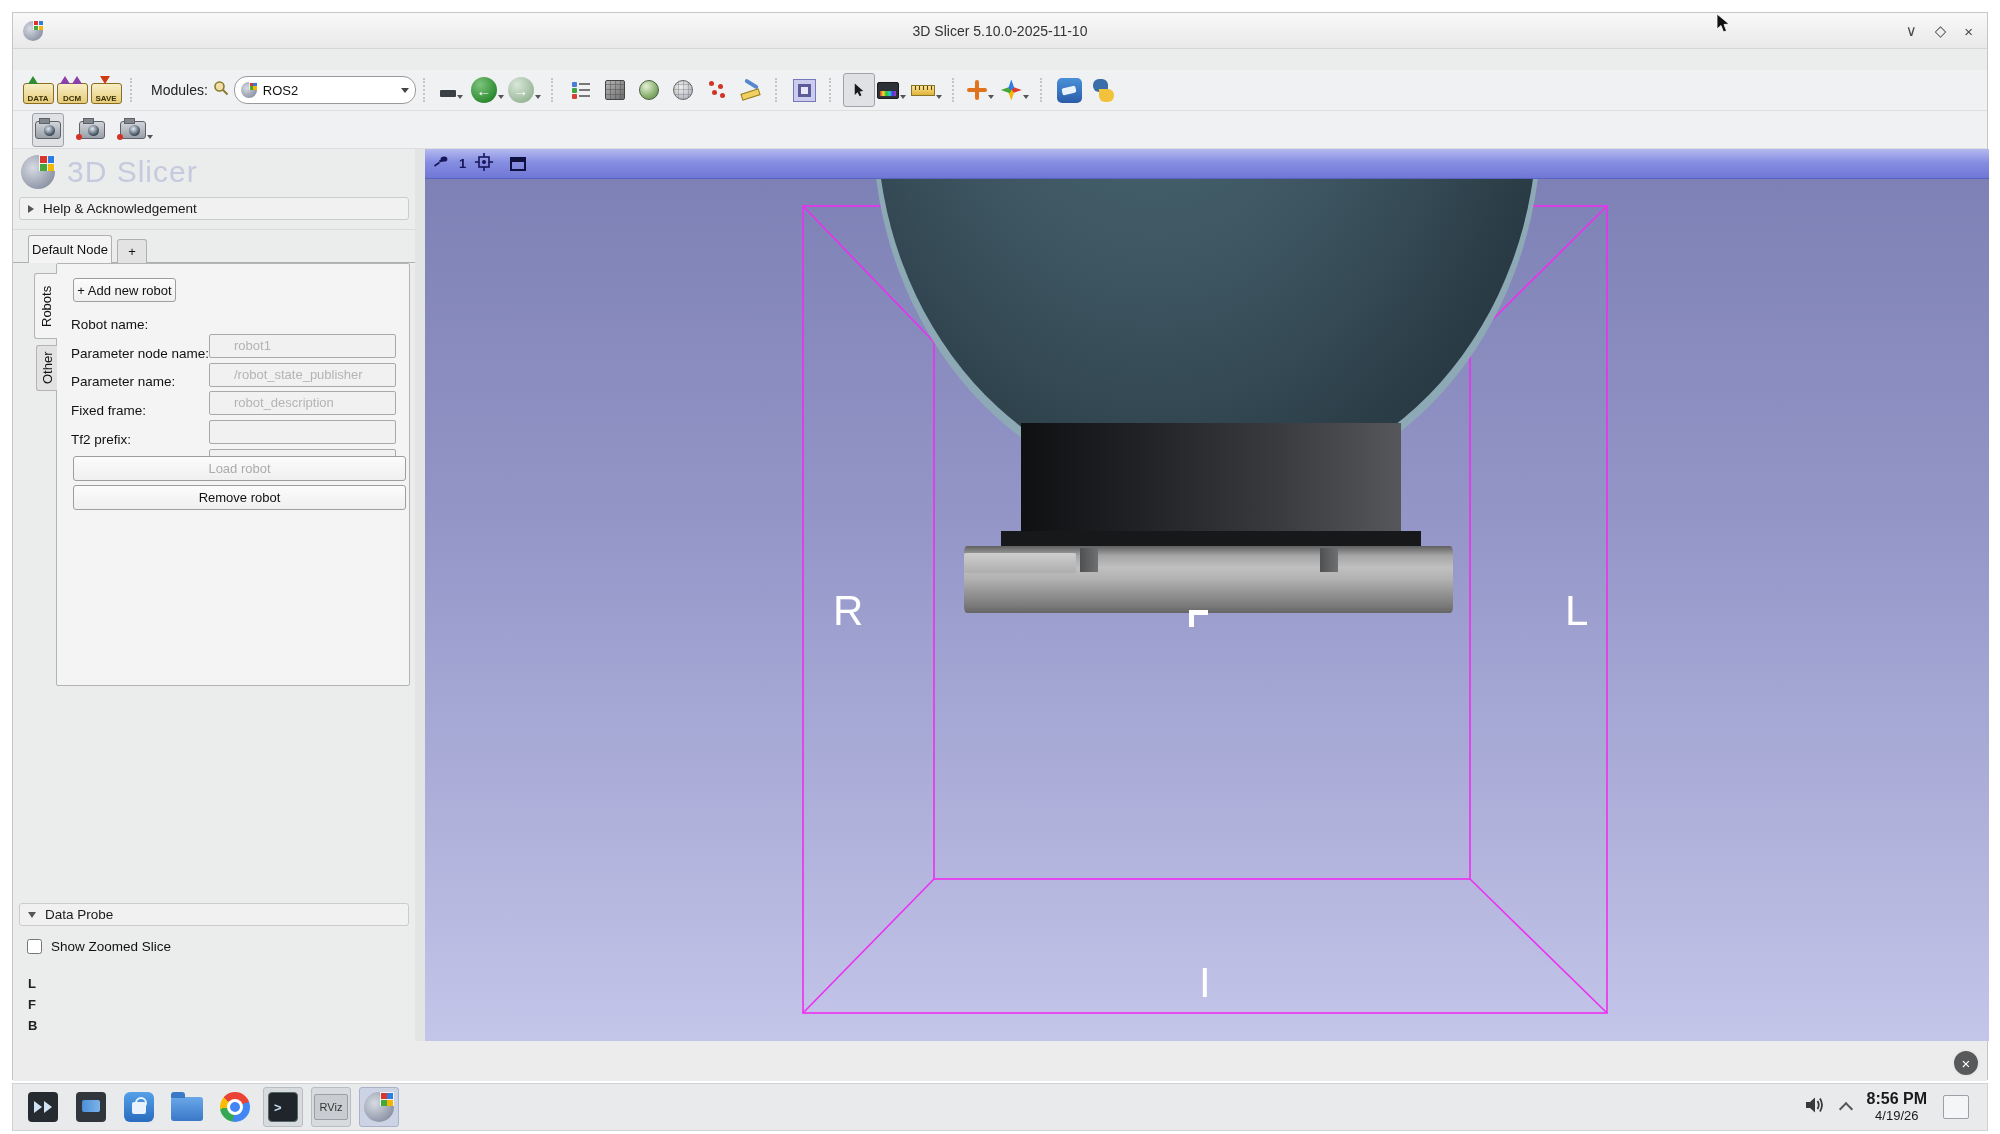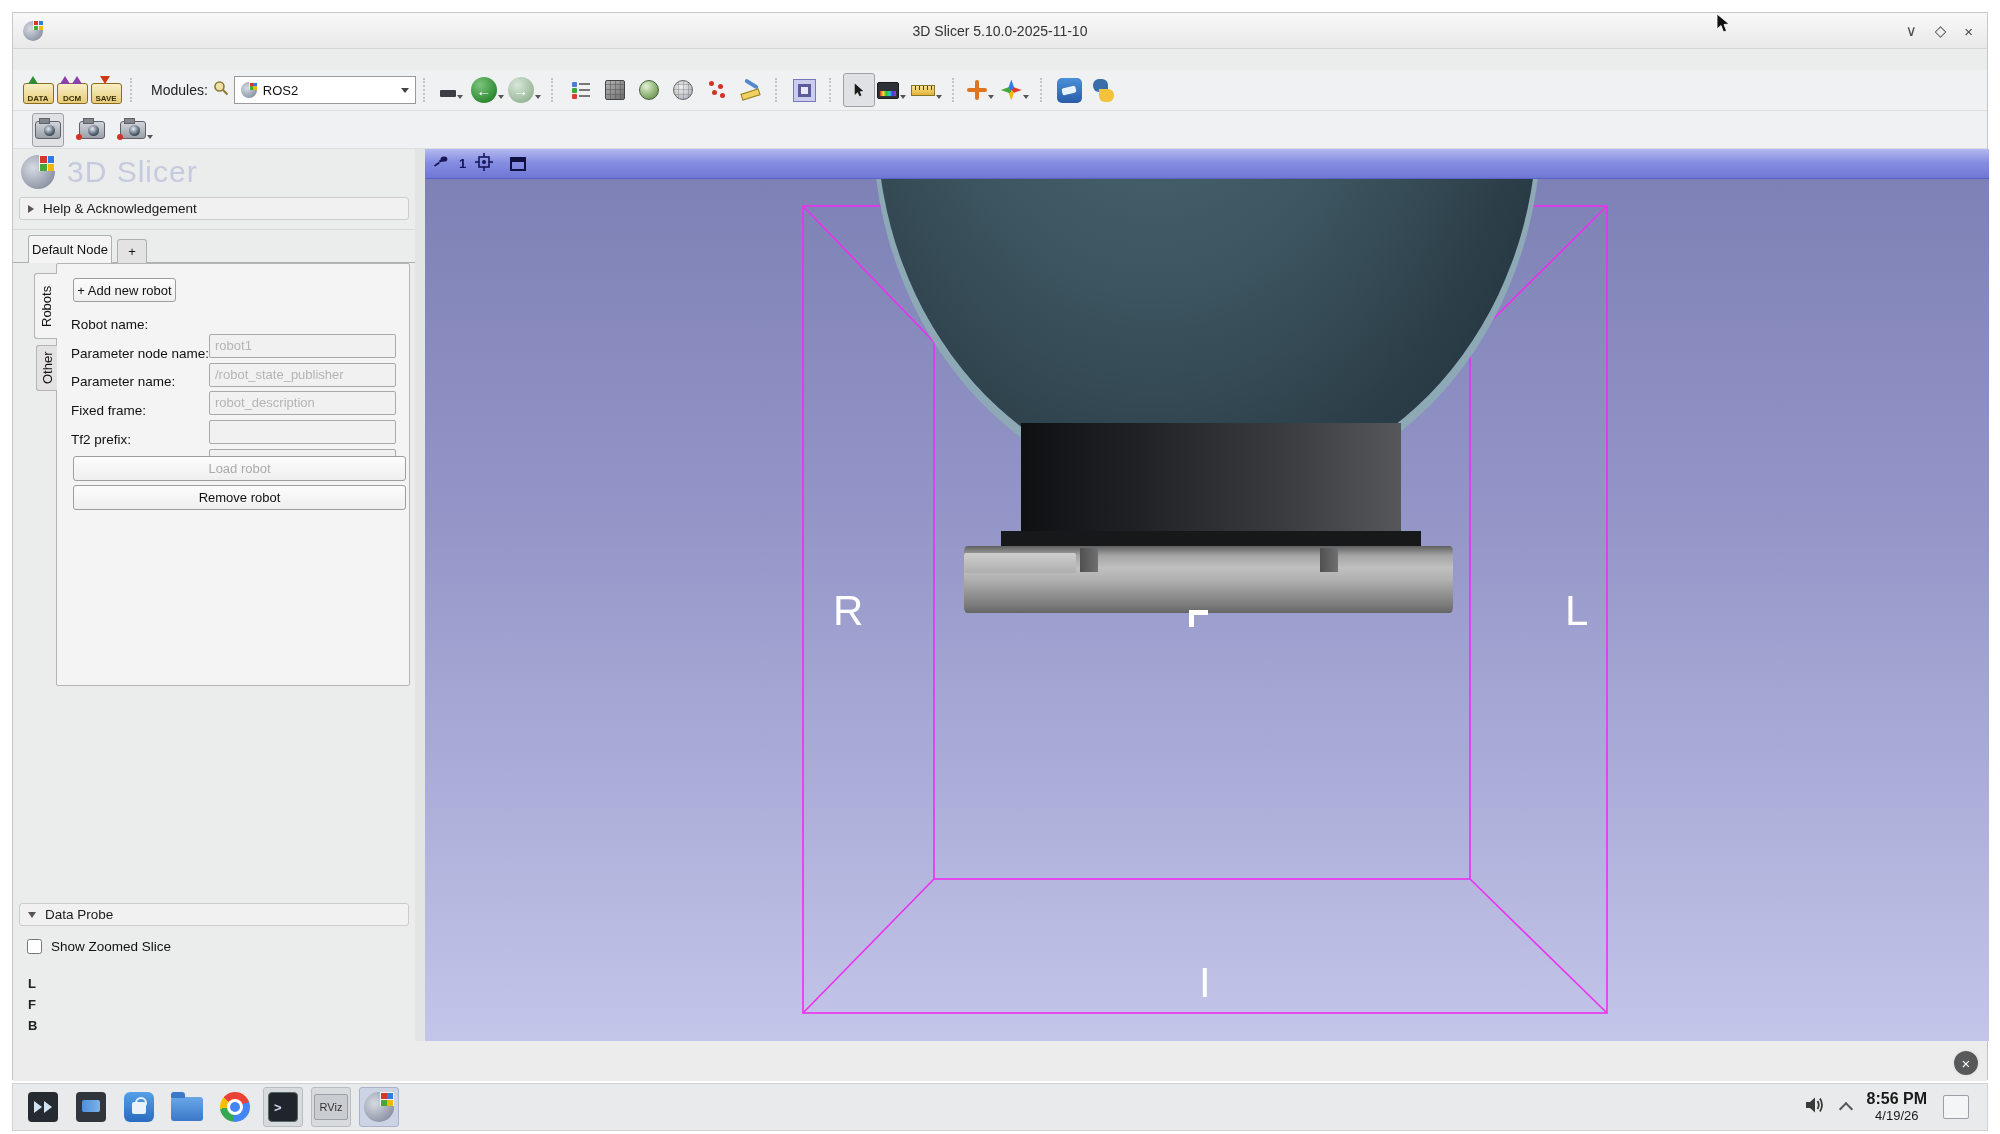--- a/index.html
+++ b/index.html
@@ -35,21 +35,21 @@
   .dda { width:0; height:0; border-top:4px solid #555; border-left:3px solid transparent; border-right:3px solid transparent; margin:14px 2px 0 1px; }
 
   .cart { width:31px; height:21px; margin-top:7px; background:linear-gradient(#f8eec4,#e6cd7b); border:1px solid #8a6d1f; border-radius:3px; font-size:8px; font-weight:bold; color:#3a2f05; display:flex; align-items:flex-end; justify-content:center; position:relative; }
   .cart .arr { position:absolute; width:0; height:0; border-left:5px solid transparent; border-right:5px solid transparent; }
   .arr-up-green { top:-8px; left:4px; border-bottom:8px solid #2f8c33; }
   .arr-up-purple { top:-8px; left:2px; border-bottom:8px solid #8b3fa8; }
   .arr-up-purple2 { top:-8px; left:14px; border-bottom:8px solid #8b3fa8; }
   .arr-down-red { top:-8px; left:8px; border-top:8px solid #d03a12; border-bottom:none; }
 
   .modules-label { font-size:14px; color:#222; margin:0 5px 0 8px; }
-  .combo { width:182px; height:28px; background:#fff; border:1px solid #9a9a9a; border-radius:0; display:flex; align-items:center; padding:0 6px; gap:6px; }
+  .combo { width:182px; height:28px; background:#fff; border:1px solid #9a9a9a; border-radius:13px; display:flex; align-items:center; padding:0 6px; gap:6px; }
   .combo .ctext { font-size:13px; color:#111; flex:1; }
   .combo .carr { width:0; height:0; border-top:5px solid #444; border-left:4px solid transparent; border-right:4px solid transparent; }
 
   .capture-mini { width:16px; height:7px; background:#3a3f46; border-radius:1px; margin-top:6px; }
   .navbtn { width:26px; height:26px; border-radius:50%; display:flex; align-items:center; justify-content:center; color:#fff; font-size:15px; font-weight:bold; }
   .nav-back { background:radial-gradient(circle at 35% 30%, #7cc47c, #2f8c33 70%, #1f6423); }
   .nav-fwd  { background:radial-gradient(circle at 35% 30%, #d9e6d9, #9cba9c 70%, #7fa07f); }
 
   .hrow { display:flex; align-items:center; gap:2px; margin:1px 0; }
   .hdot { width:5px; height:5px; border-radius:1px; }
@@ -104,21 +104,21 @@
   .grouppane { position:absolute; left:43px; top:114px; width:354px; height:423px; background:#f4f4f4; border:1px solid #b4b4b4; border-radius:2px; }
   .vtab { position:absolute; display:flex; align-items:center; justify-content:center; font-size:13px; color:#111; border:1px solid #b4b4b4; border-right:none; border-radius:3px 0 0 3px; writing-mode:vertical-rl; transform:rotate(180deg); }
   .vtab.active { left:21px; top:124px; width:23px; height:66px; background:#f4f4f4; z-index:3; border-left:none; border-right:1px solid #b4b4b4; border-radius:0 3px 3px 0; }
   .vtab.idle { left:23px; top:196px; width:21px; height:46px; background:#e2e2e2; z-index:1; border-left:none; border-right:1px solid #b4b4b4; border-radius:0 3px 3px 0; }
 
   .btn { background:linear-gradient(#fcfcfc,#efefef); border:1px solid #9e9e9e; border-radius:3px; font-size:13px; color:#111; display:flex; align-items:center; justify-content:center; }
   .btn.disabled { color:#ababab; }
   .add-robot-btn { position:absolute; left:60px; top:129px; width:103px; height:24px; }
   .field-row { position:absolute; left:58px; width:330px; height:24px; display:flex; align-items:center; }
   .field-label { font-size:13.5px; color:#111; }
-  .field-input { position:absolute; left:138px; width:187px; height:24px; background:#f1f1f2; border:1px solid #a9a9a9; border-radius:2px; font-size:13px; color:#444; padding:0 5px; font-family:"Liberation Sans", sans-serif;margin-top:43px; }
+  .field-input { position:absolute; left:138px; width:187px; height:24px; background:#f1f1f2; border:1px solid #a9a9a9; border-radius:2px; font-size:13px; color:#444; padding:0 24px; font-family:"Liberation Sans", sans-serif;margin-top:43px; }
   .field-input::placeholder { color:#b4b4b6; }
   .load-btn { position:absolute; left:60px; top:307px; width:333px; height:25px; }
   .remove-btn { position:absolute; left:60px; top:336px; width:333px; height:25px; }
 
   .dataprobe-bar { top:754px; }
   .checkbox-row { position:absolute; left:14px; top:790px; display:flex; align-items:center; gap:9px; }
   .checkbox-row input { width:15px; height:15px; }
   .checkbox-row label { font-size:13.5px; color:#111; }
   .axis-row { position:absolute; left:15px; font-size:13px; font-weight:bold; color:#222; }
 

